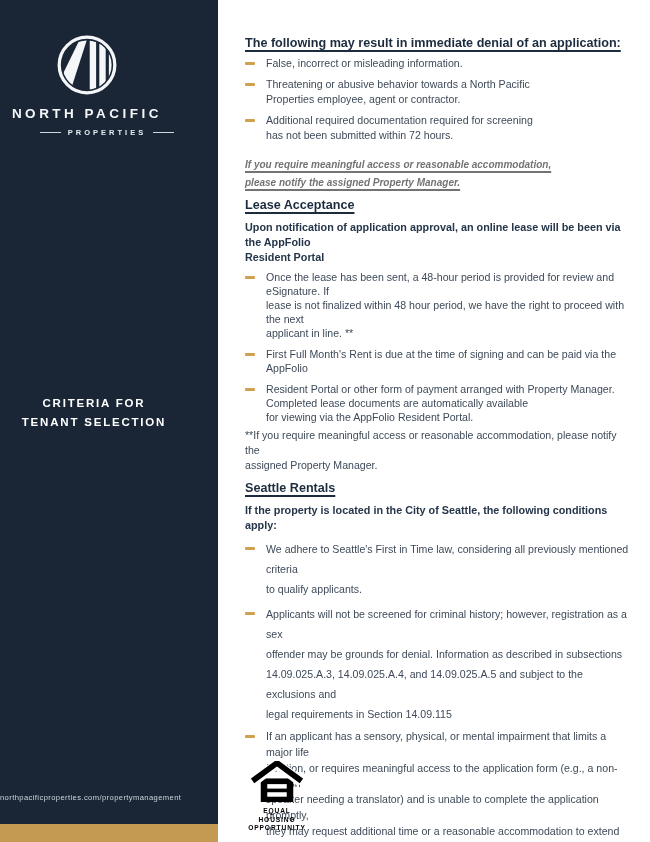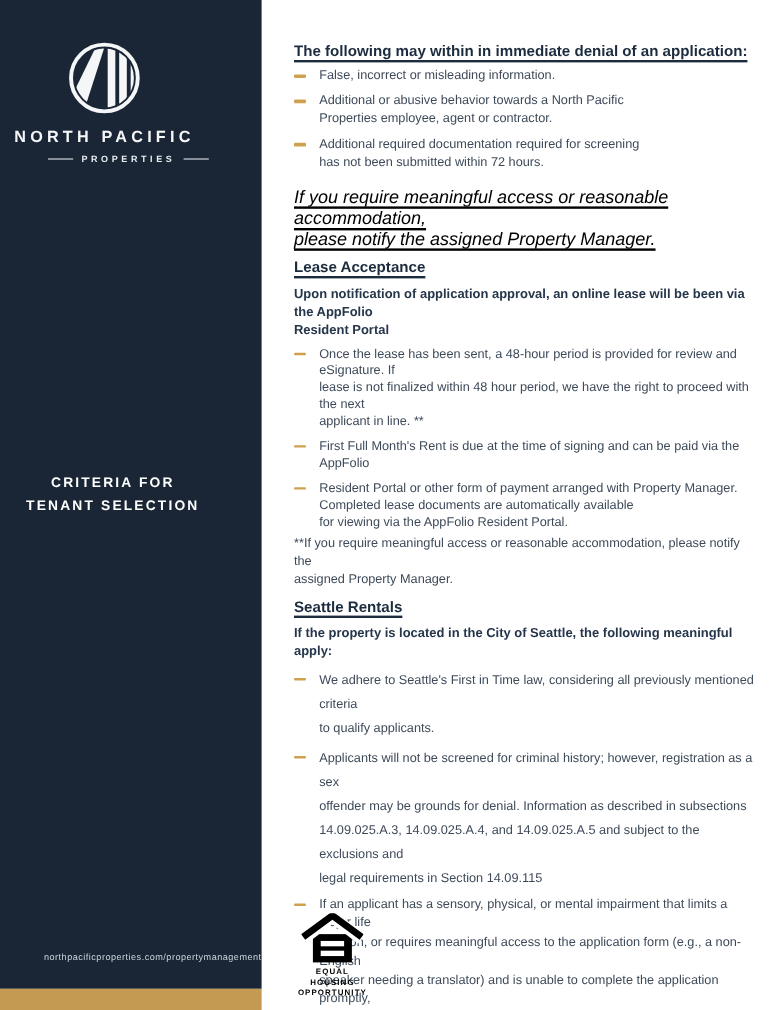--- a/index.html
+++ b/index.html
@@ -18,34 +18,34 @@
   .brand svg { display:block; margin:0 auto 10px auto; }
   .brand-name { font-size:13.5px; font-weight:bold; letter-spacing:3.5px; color:#f4f6f8; white-space:nowrap; }
   .brand-sub { display:flex; align-items:center; justify-content:center; gap:7px; margin-top:7px;margin-left:40px; }
   .brand-sub .rule { width:30px; height:1px; background:#cfd6dd; }
   .brand-sub .sub-text { font-size:7.5px; font-weight:bold; letter-spacing:3px; color:#e8edf2; }
   .sidebar-title {
     position:absolute; top:394px; left:0; width:188px; text-align:center;
     font-size:11.5px; font-weight:bold; letter-spacing:1.8px; line-height:19px; color:#ffffff;
   }
   .sidebar-url {
-    position:absolute; top:793px; left:0; width:218px; text-align:right;
+    position:absolute; top:793px; left:0; width:218px; text-align:left;
     font-size:7.6px; letter-spacing:0.4px; color:#cdd5de;
   }
   
   .content { position:absolute; left:245px; top:0; width:386px; color:#3e4a59; }
   .heading {
     font-size:12.6px; font-weight:bold; color:#1c2c3e;
     text-decoration:underline; text-underline-offset:3px; text-decoration-thickness:1.5px;
   }
   .h1 { margin-top:36px; }
   .h2-lease { margin-top:7px; }
   .h2-seattle { margin-top:8px; }
   .italic-note {
-    margin-top:13px; font-size:15px; font-weight:normal; font-style:italic; color:#000000;
+    margin-top:13px; font-size:10px; font-weight:bold; font-style:italic; color:#737373;
     line-height:17.5px; white-space:pre-line;
     text-decoration:underline; text-underline-offset:3px; text-decoration-thickness:1.5px;
   }
   .bold-para { font-size:10.8px; font-weight:bold; color:#25354a; line-height:15px; white-space:pre-line; }
   .intro-a { margin-top:8px; }
   .intro-b { margin-top:8px; }
   .note { margin-top:4px; font-size:10.6px; line-height:15px; white-space:pre-line; color:#3e4a59; }
   ul.bullets { list-style:none; }
   ul.bullets li { display:flex; }
   .dash { flex:none; width:10px; height:2.6px; background:#cfa14e; border-radius:1px; margin-top:6px; margin-right:11px; }
@@ -103,29 +103,29 @@
       <div>CRITERIA FOR</div>
       <div>TENANT SELECTION</div>
     </div>
 
     <div class="sidebar-url">northpacificproperties.com/propertymanagement</div>
   </aside>
 
   <div class="gold-bar"></div>
 
   <main class="content">
-    <h1 class="heading h1">The following may within in immediate denial of an application:</h1>
+    <h1 class="heading h1">The following may result in immediate denial of an application:</h1>
     <ul class="bullets list-denial">
         <li>
           <span class="dash"></span>
           <span class="bullet-text">False, incorrect or misleading information.</span>
         </li>
         <li>
           <span class="dash"></span>
-          <span class="bullet-text">Additional or abusive behavior towards a North Pacific
+          <span class="bullet-text">Threatening or abusive behavior towards a North Pacific
 Properties employee, agent or contractor.</span>
         </li>
         <li>
           <span class="dash"></span>
           <span class="bullet-text">Additional required documentation required for screening
 has not been submitted within 72 hours.</span>
         </li>
       </ul>
 
     <h2 class="italic-note">If you require meaningful access or reasonable accommodation,
@@ -149,21 +149,21 @@
           <span class="dash"></span>
           <span class="bullet-text">Resident Portal or other form of payment arranged with Property Manager.
 Completed lease documents are automatically available
 for viewing via the AppFolio Resident Portal.</span>
         </li>
       </ul>
     <p class="note">**If you require meaningful access or reasonable accommodation, please notify the
 assigned Property Manager.</p>
 
     <h2 class="heading h2-seattle">Seattle Rentals</h2>
-    <p class="bold-para intro-b">If the property is located in the City of Seattle, the following meaningful apply:</p>
+    <p class="bold-para intro-b">If the property is located in the City of Seattle, the following conditions apply:</p>
     <ul class="bullets list-seattle">
         <li>
           <span class="dash"></span>
           <span class="bullet-text">We adhere to Seattle's First in Time law, considering all previously mentioned criteria
 to qualify applicants.</span>
         </li>
         <li>
           <span class="dash"></span>
           <span class="bullet-text">Applicants will not be screened for criminal history; however, registration as a sex
 offender may be grounds for denial. Information as described in subsections

